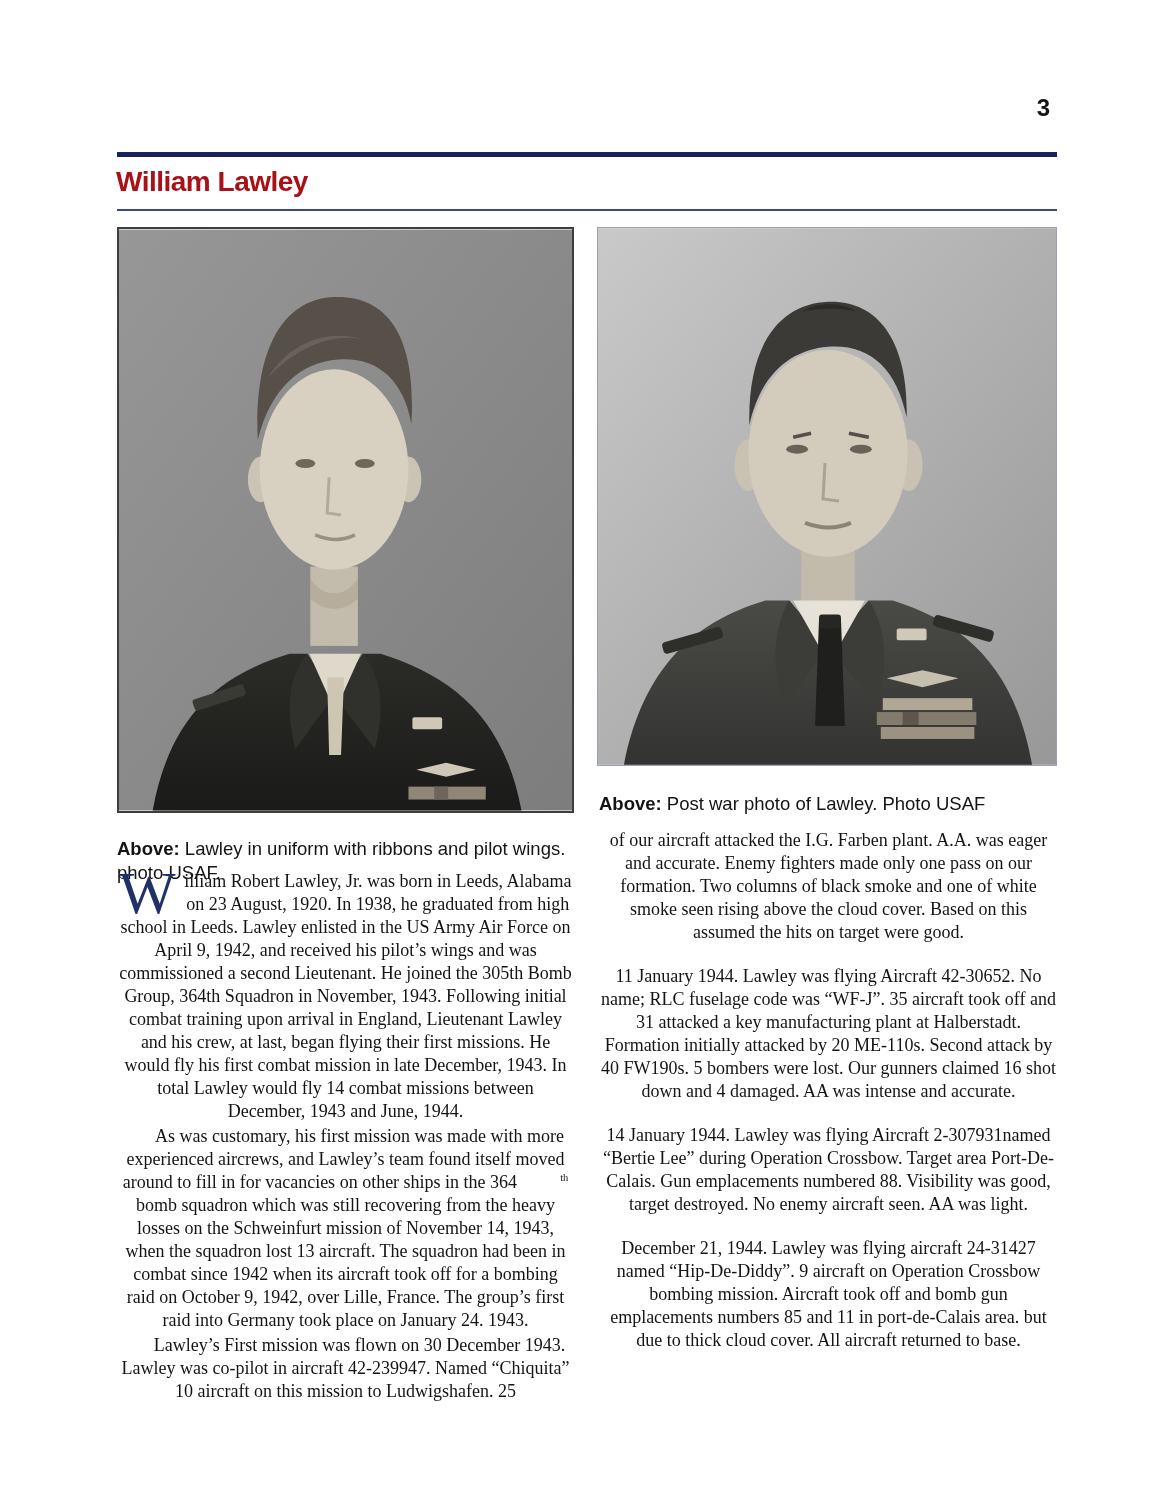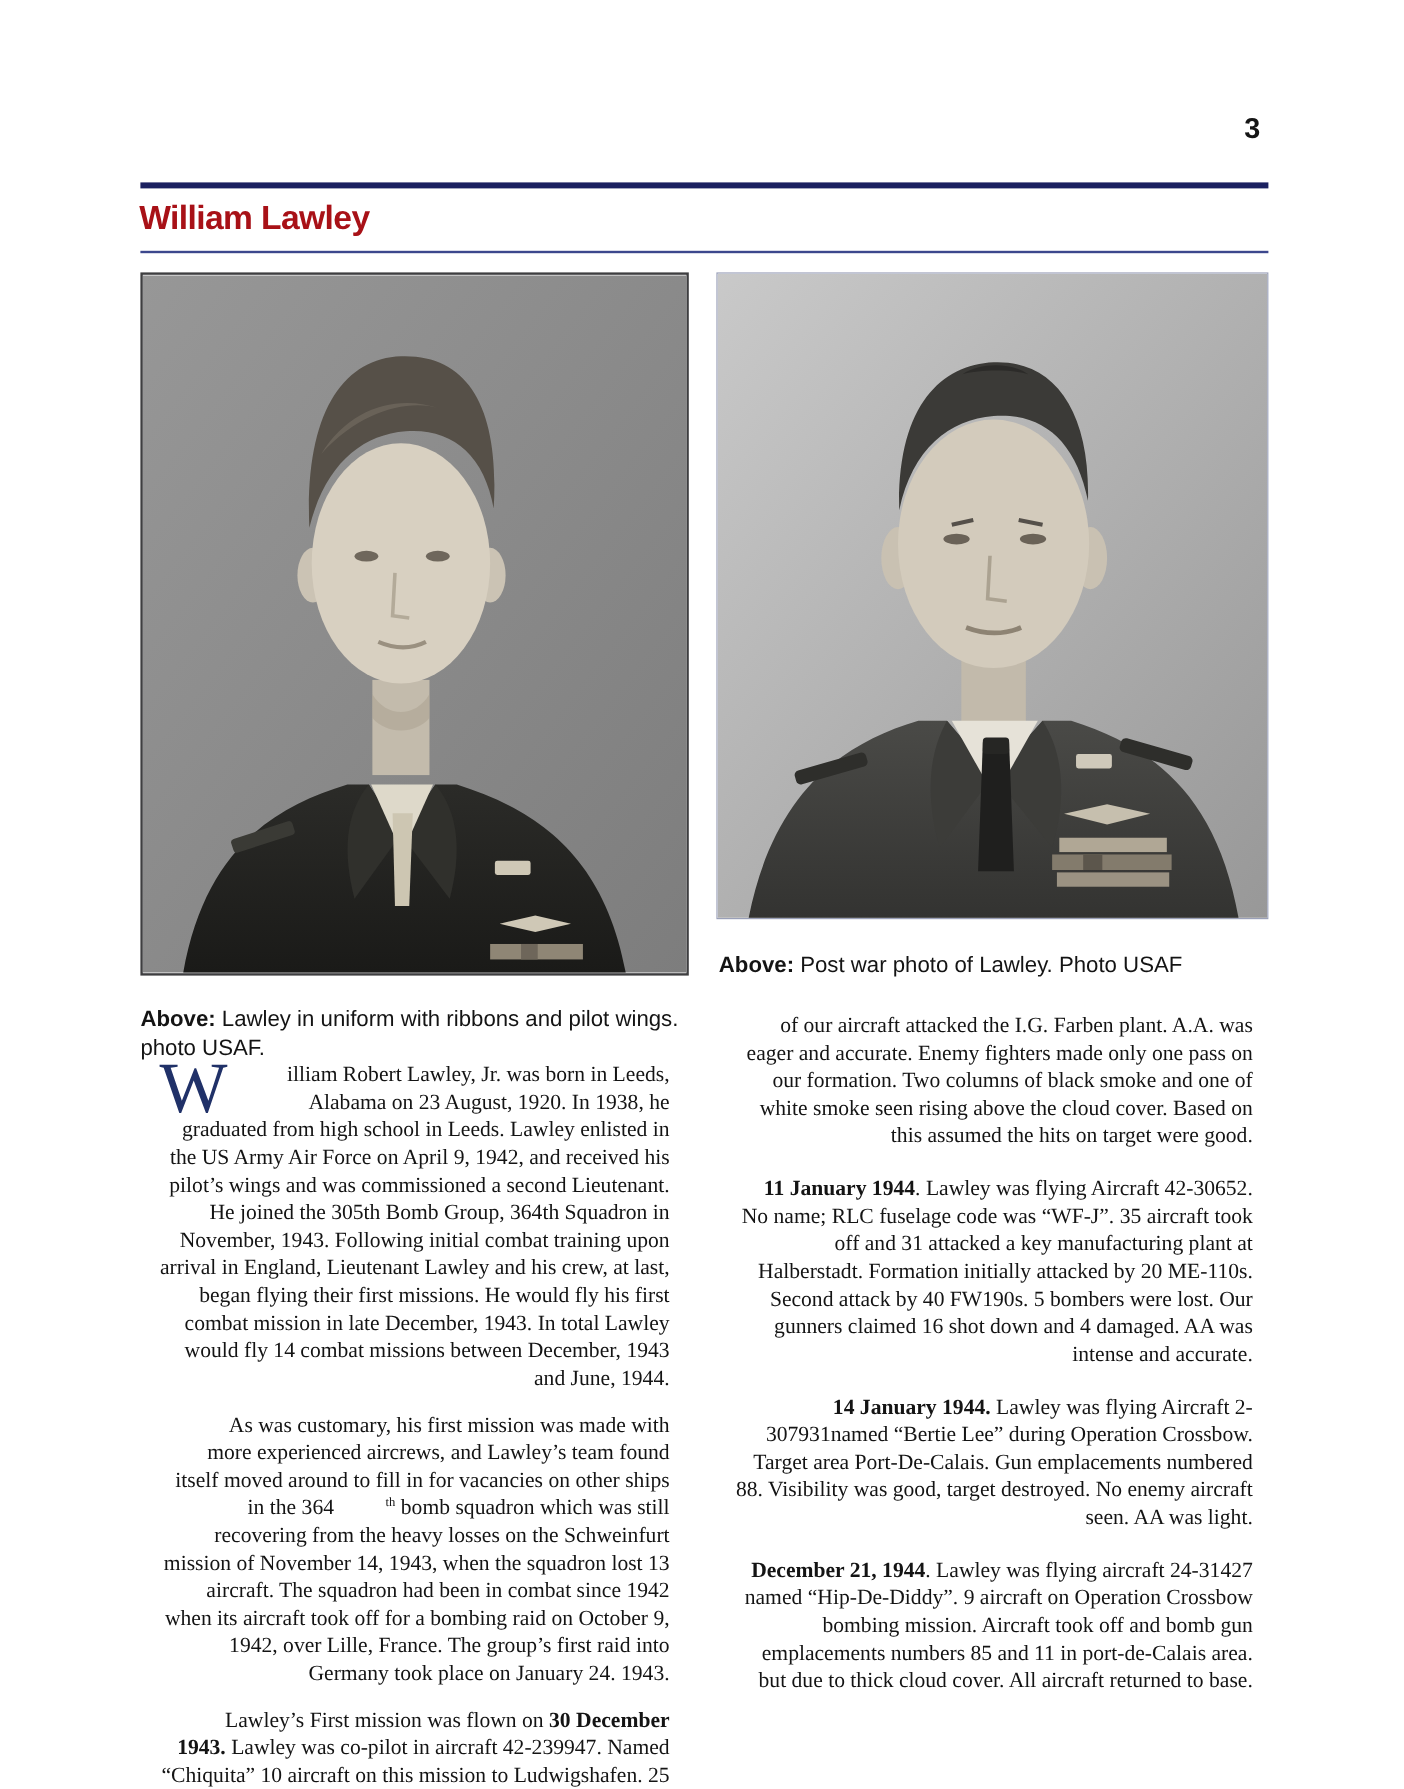--- a/index.html
+++ b/index.html
@@ -29,26 +29,26 @@
     font-family:"Liberation Sans",sans-serif;
   }
   .caption-left{left:117px;top:818px;width:457px;}
   .caption-right{left:599px;top:773px;width:460px;}
   .caption b{font-weight:bold;}
 
   .col{position:absolute;}
   .col-left{left:117px;top:868px;width:457px;}
   .col-right{left:597px;top:827px;width:463px;}
   .col p{
-    margin:16px;font-family:"Liberation Serif",serif;font-size:18px;line-height:23px;
-    color:#141414;text-align:right;
+    margin:2px;font-family:"Liberation Serif",serif;font-size:18px;line-height:23px;
+    color:#141414;text-align:center;
   }
   .col-left p.indent{text-indent:28px;}
   .col-right p{margin-bottom:21px;}
-  .seg-b{font-weight:bold;}
+  .seg-b{font-weight:normal;}
   .seg-i{}
   .col sup{font-size:10.5px;line-height:0;vertical-align:super;padding-left:43px;}
   .dropcap{
     float:left;font-family:"Liberation Serif",serif;font-size:60px;line-height:44px;
     color:#203168;padding:1px 8px 0 0;font-weight:normal;
   }
 </style>
 </head>
 <body>
 

